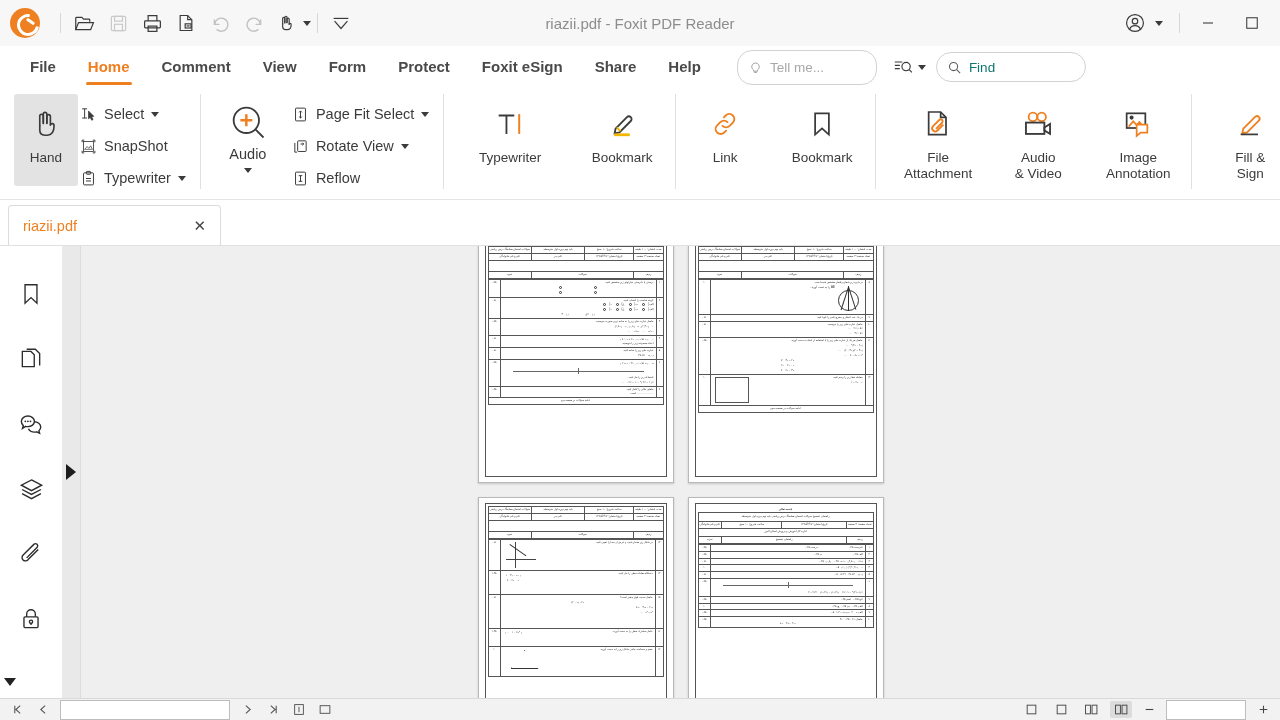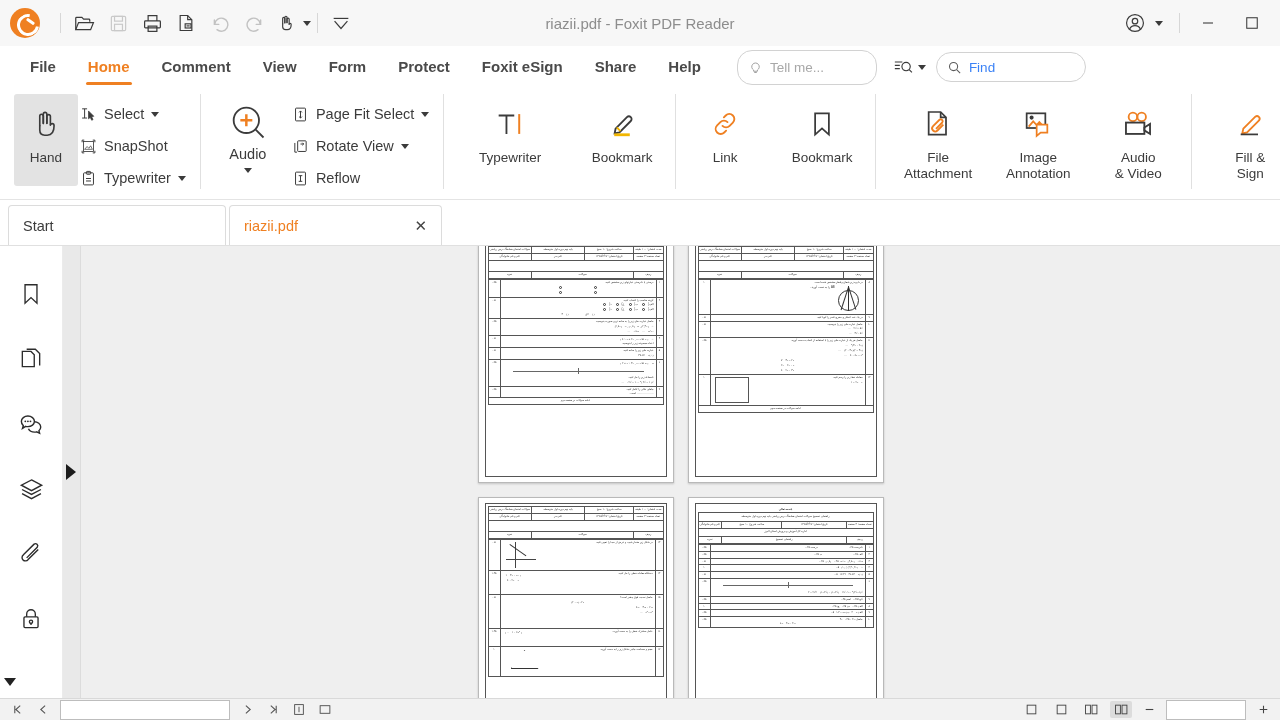--- a/index.html
+++ b/index.html
@@ -136,21 +136,21 @@
   }
   .find-adv { display: flex; align-items: center; }
   .findbox {
     display: flex; align-items: center;
     gap: 7px;
     height: 30px;
     width: 150px;
     border: 1px solid #d2d2d2;
     border-radius: 15px;
     padding: 0 10px;
-    color: #3b82f6;
+    color: #0f766e;
     font-size: 13.5px;
     margin-left: 6px;
   }
 
   
   .ribbon {
     height: 112px;
     background: #ffffff;
     display: flex;
     align-items: stretch;
@@ -705,59 +705,56 @@
         <svg width="32" height="32" viewBox="0 0 24 24" fill="none" stroke="#3b3b3b" stroke-width="1.3">
           <path d="M5 3h9l4 4v13H5z"></path>
           <path d="M14 3v4h4"></path>
           <path d="M16 12.5l-4.4 4.4a2.3 2.3 0 1 1-3.3-3.3l4.8-4.8a1.5 1.5 0 0 1 2.1 2.1l-4.7 4.7" stroke="#ef8022" stroke-width="1.4"></path>
         </svg>
       </div>
       <div class="lbl"><span>File</span><br><span>Attachment</span></div>
     </div>
     <div class="big-btn wide">
       <div class="icon-box">
+        <svg width="34" height="34" viewBox="0 0 24 24" fill="none" stroke="#ef8022" stroke-width="1.3">
+          <circle cx="8.4" cy="7" r="3"></circle>
+            <circle cx="14.6" cy="7" r="3"></circle>
+          <rect x="3.5" y="11" width="13" height="8" stroke="#3b3b3b"></rect>
+          <path d="M16.5 14.5l4-2.5v7l-4-2.5z" stroke="#3b3b3b"></path>
+        </svg>
+      </div>
+      <div class="lbl"><span>Audio</span><br><span>&amp; Video</span></div>
+    </div>
+    <div class="big-btn wide">
+      <div class="icon-box">
         <svg width="32" height="32" viewBox="0 0 24 24" fill="none" stroke="#3b3b3b" stroke-width="1.3">
           <rect x="3.5" y="4" width="14" height="11"></rect>
           <circle cx="7.2" cy="7.2" r=".9" fill="#3b3b3b"></circle>
           <path d="M5 14l3.4-4 2.6 2.8 2-2.2 3.2 3.4" stroke="#ef8022"></path>
           <path d="M11 12.5h8v6h-5l-3 2.5z" fill="#fff" stroke="#ef8022" stroke-width="1.3"></path>
         </svg>
       </div>
       <div class="lbl"><span>Image</span><br><span>Annotation</span></div>
-    </div>
-    <div class="big-btn wide">
-      <div class="icon-box">
-        <svg width="34" height="34" viewBox="0 0 24 24" fill="none" stroke="#ef8022" stroke-width="1.3">
-          <circle cx="8.4" cy="7" r="3"></circle>
-            <circle cx="14.6" cy="7" r="3"></circle>
-          <rect x="3.5" y="11" width="13" height="8" stroke="#3b3b3b"></rect>
-          <path d="M16.5 14.5l4-2.5v7l-4-2.5z" stroke="#3b3b3b"></path>
-        </svg>
-      </div>
-      <div class="lbl"><span>Audio</span><br><span>&amp; Video</span></div>
     </div>
   </div>
 
   <div class="rgroup" style="padding-left:14px">
     <div class="big-btn wide">
       <div class="icon-box">
         <svg width="32" height="32" viewBox="0 0 24 24" fill="none" stroke="#ef8022" stroke-width="1.4">
           <path d="M7 15.5l9-9a2 2 0 0 1 2.8 2.8l-9 9-3.6.8z"></path>
           <path d="M5 19.8h13" stroke="#3b3b3b" stroke-width="1.3"></path>
         </svg>
       </div>
       <div class="lbl"><span>Fill &amp;</span><br><span>Sign</span></div>
     </div>
   </div>
 </div>
 
 <div class="tabstrip">
-  <div class="doctab start">
-    <span>Start</span>
-  </div>
   <div class="doctab file">
     <span>riazii.pdf</span>
     <span class="tabclose">✕</span>
   </div>
 </div>
 
 <div class="body">
 
   <div class="leftrail">
     <div class="rail-btn">

